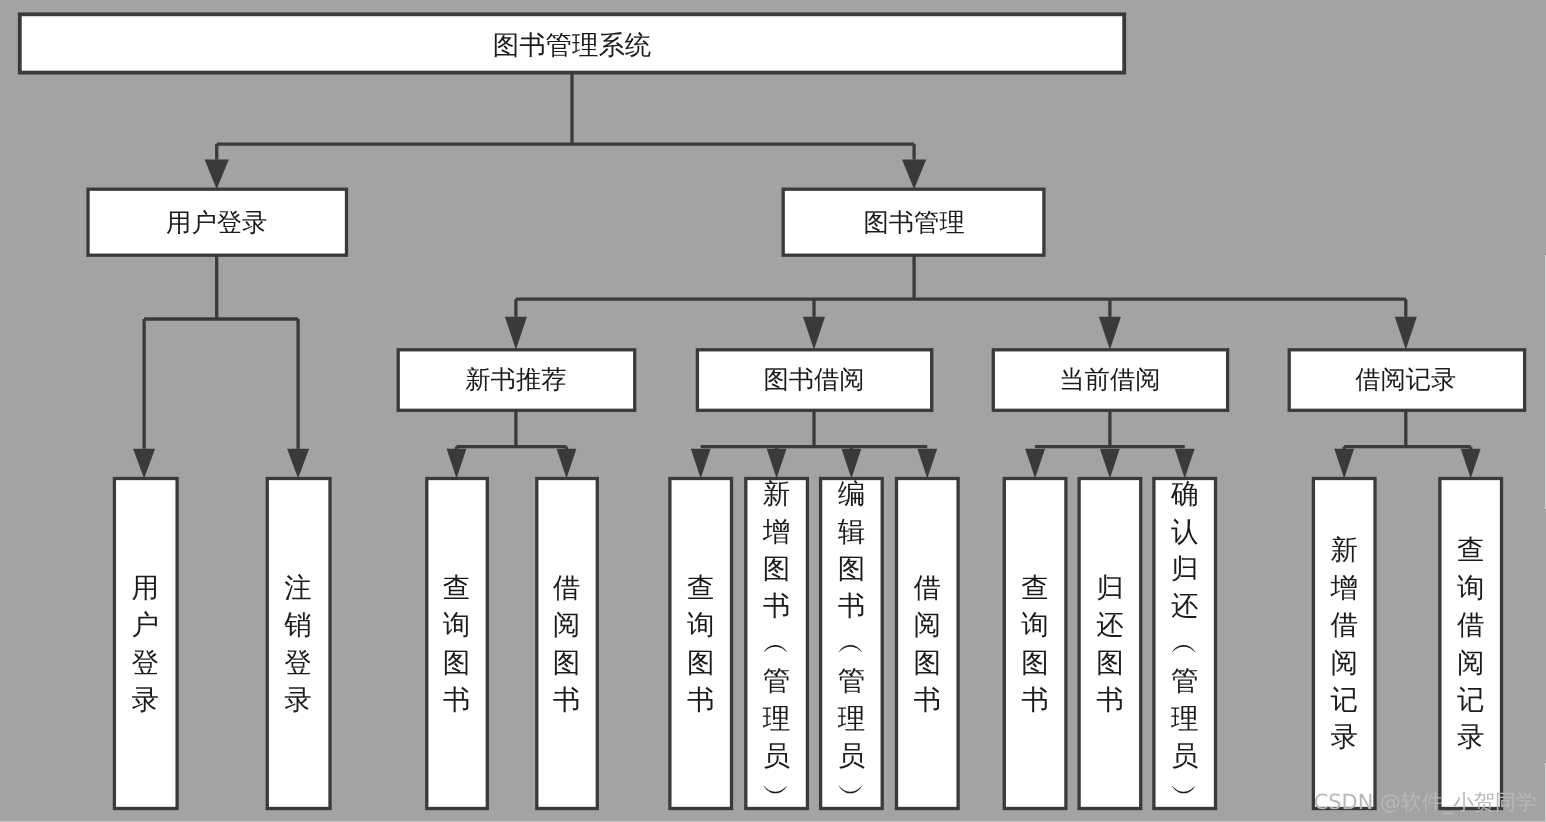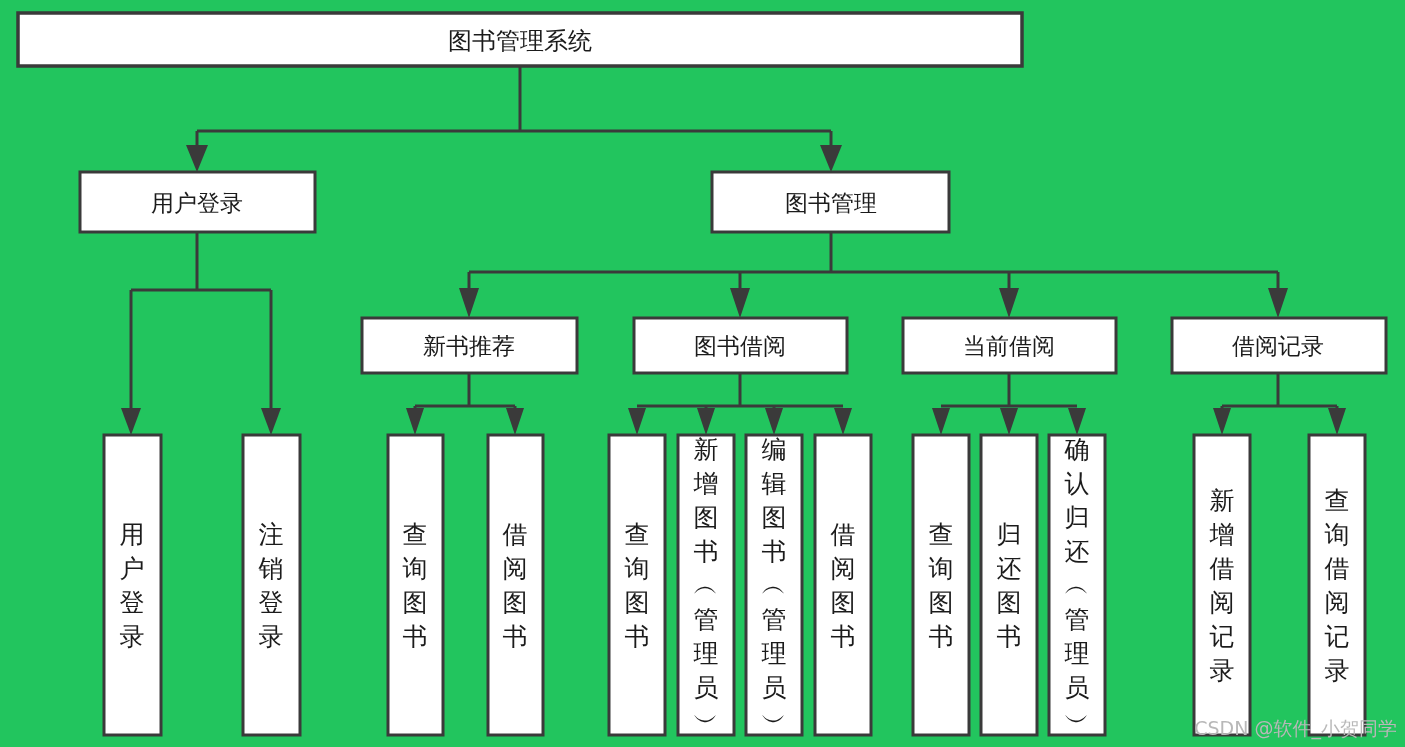--- a/index.html
+++ b/index.html
@@ -8,21 +8,21 @@
     padding: 0;
     background: #ffffff;
   }
   body {
     font-family: "DejaVu Sans", "Liberation Sans", sans-serif;
   }
   #diagram-root {
     position: relative;
     width: 1405px;
     height: 747px;
-    background: #22c55e;
+    background: #a3a3a3;
     overflow: hidden;
   }
   svg.diagram-canvas {
     position: absolute;
     top: 0;
     left: 0;
     width: 1405px;
     height: 747px;
     display: block;
   }

